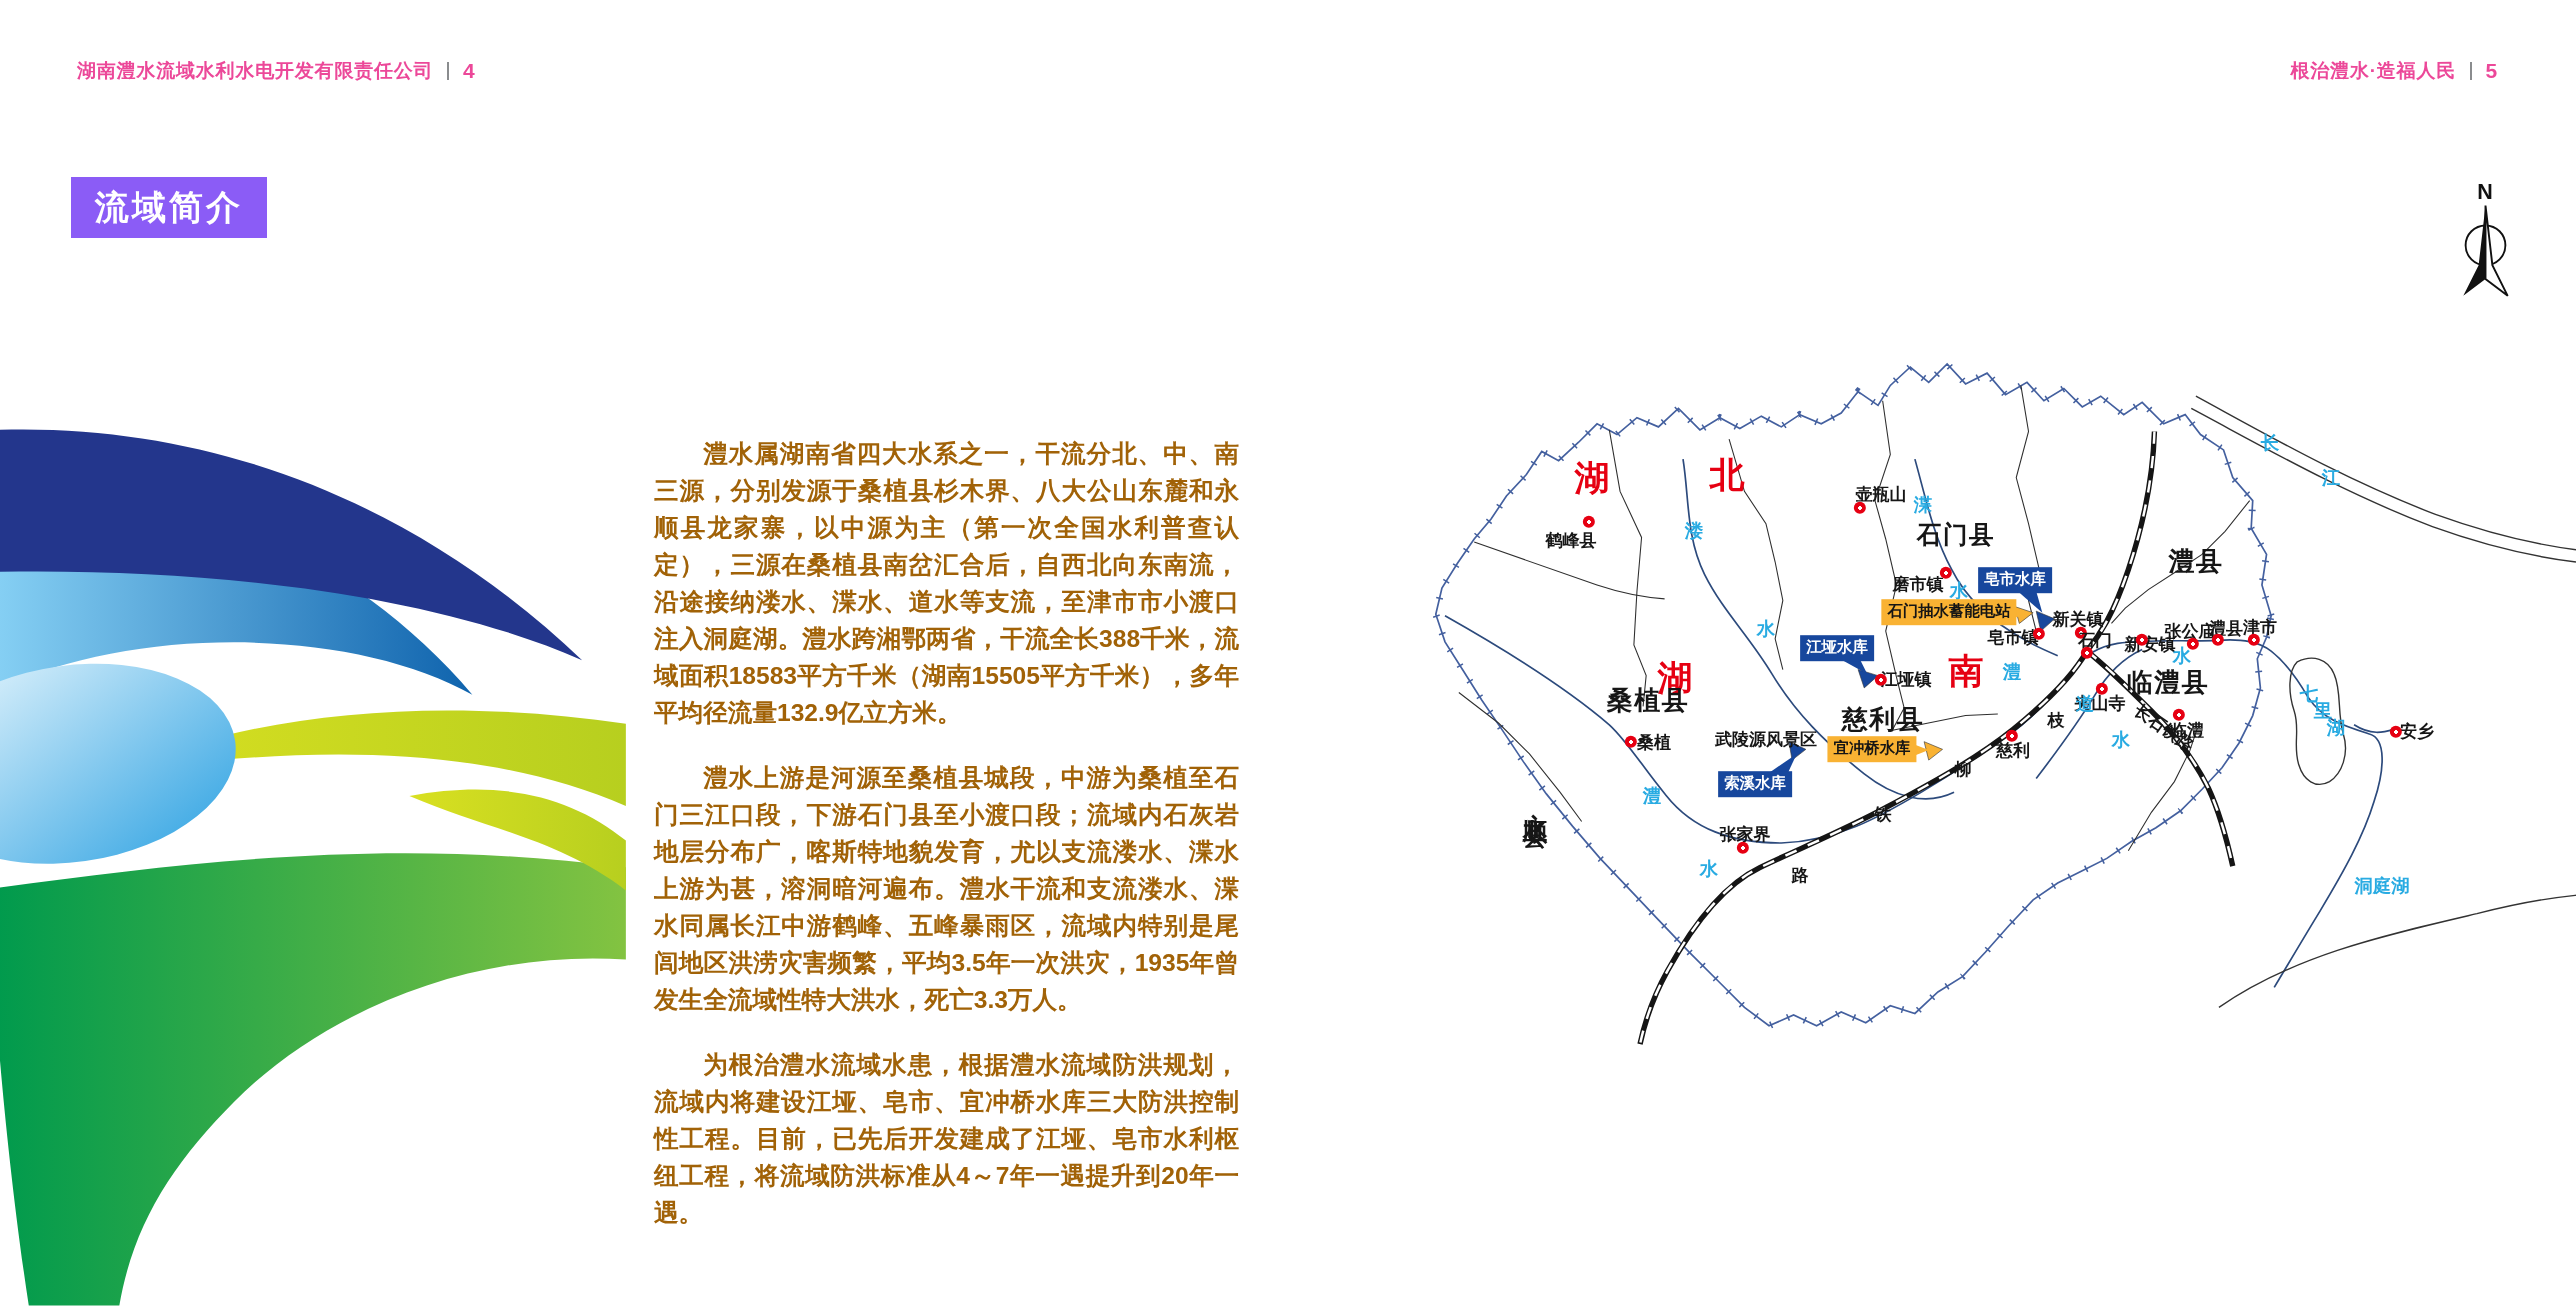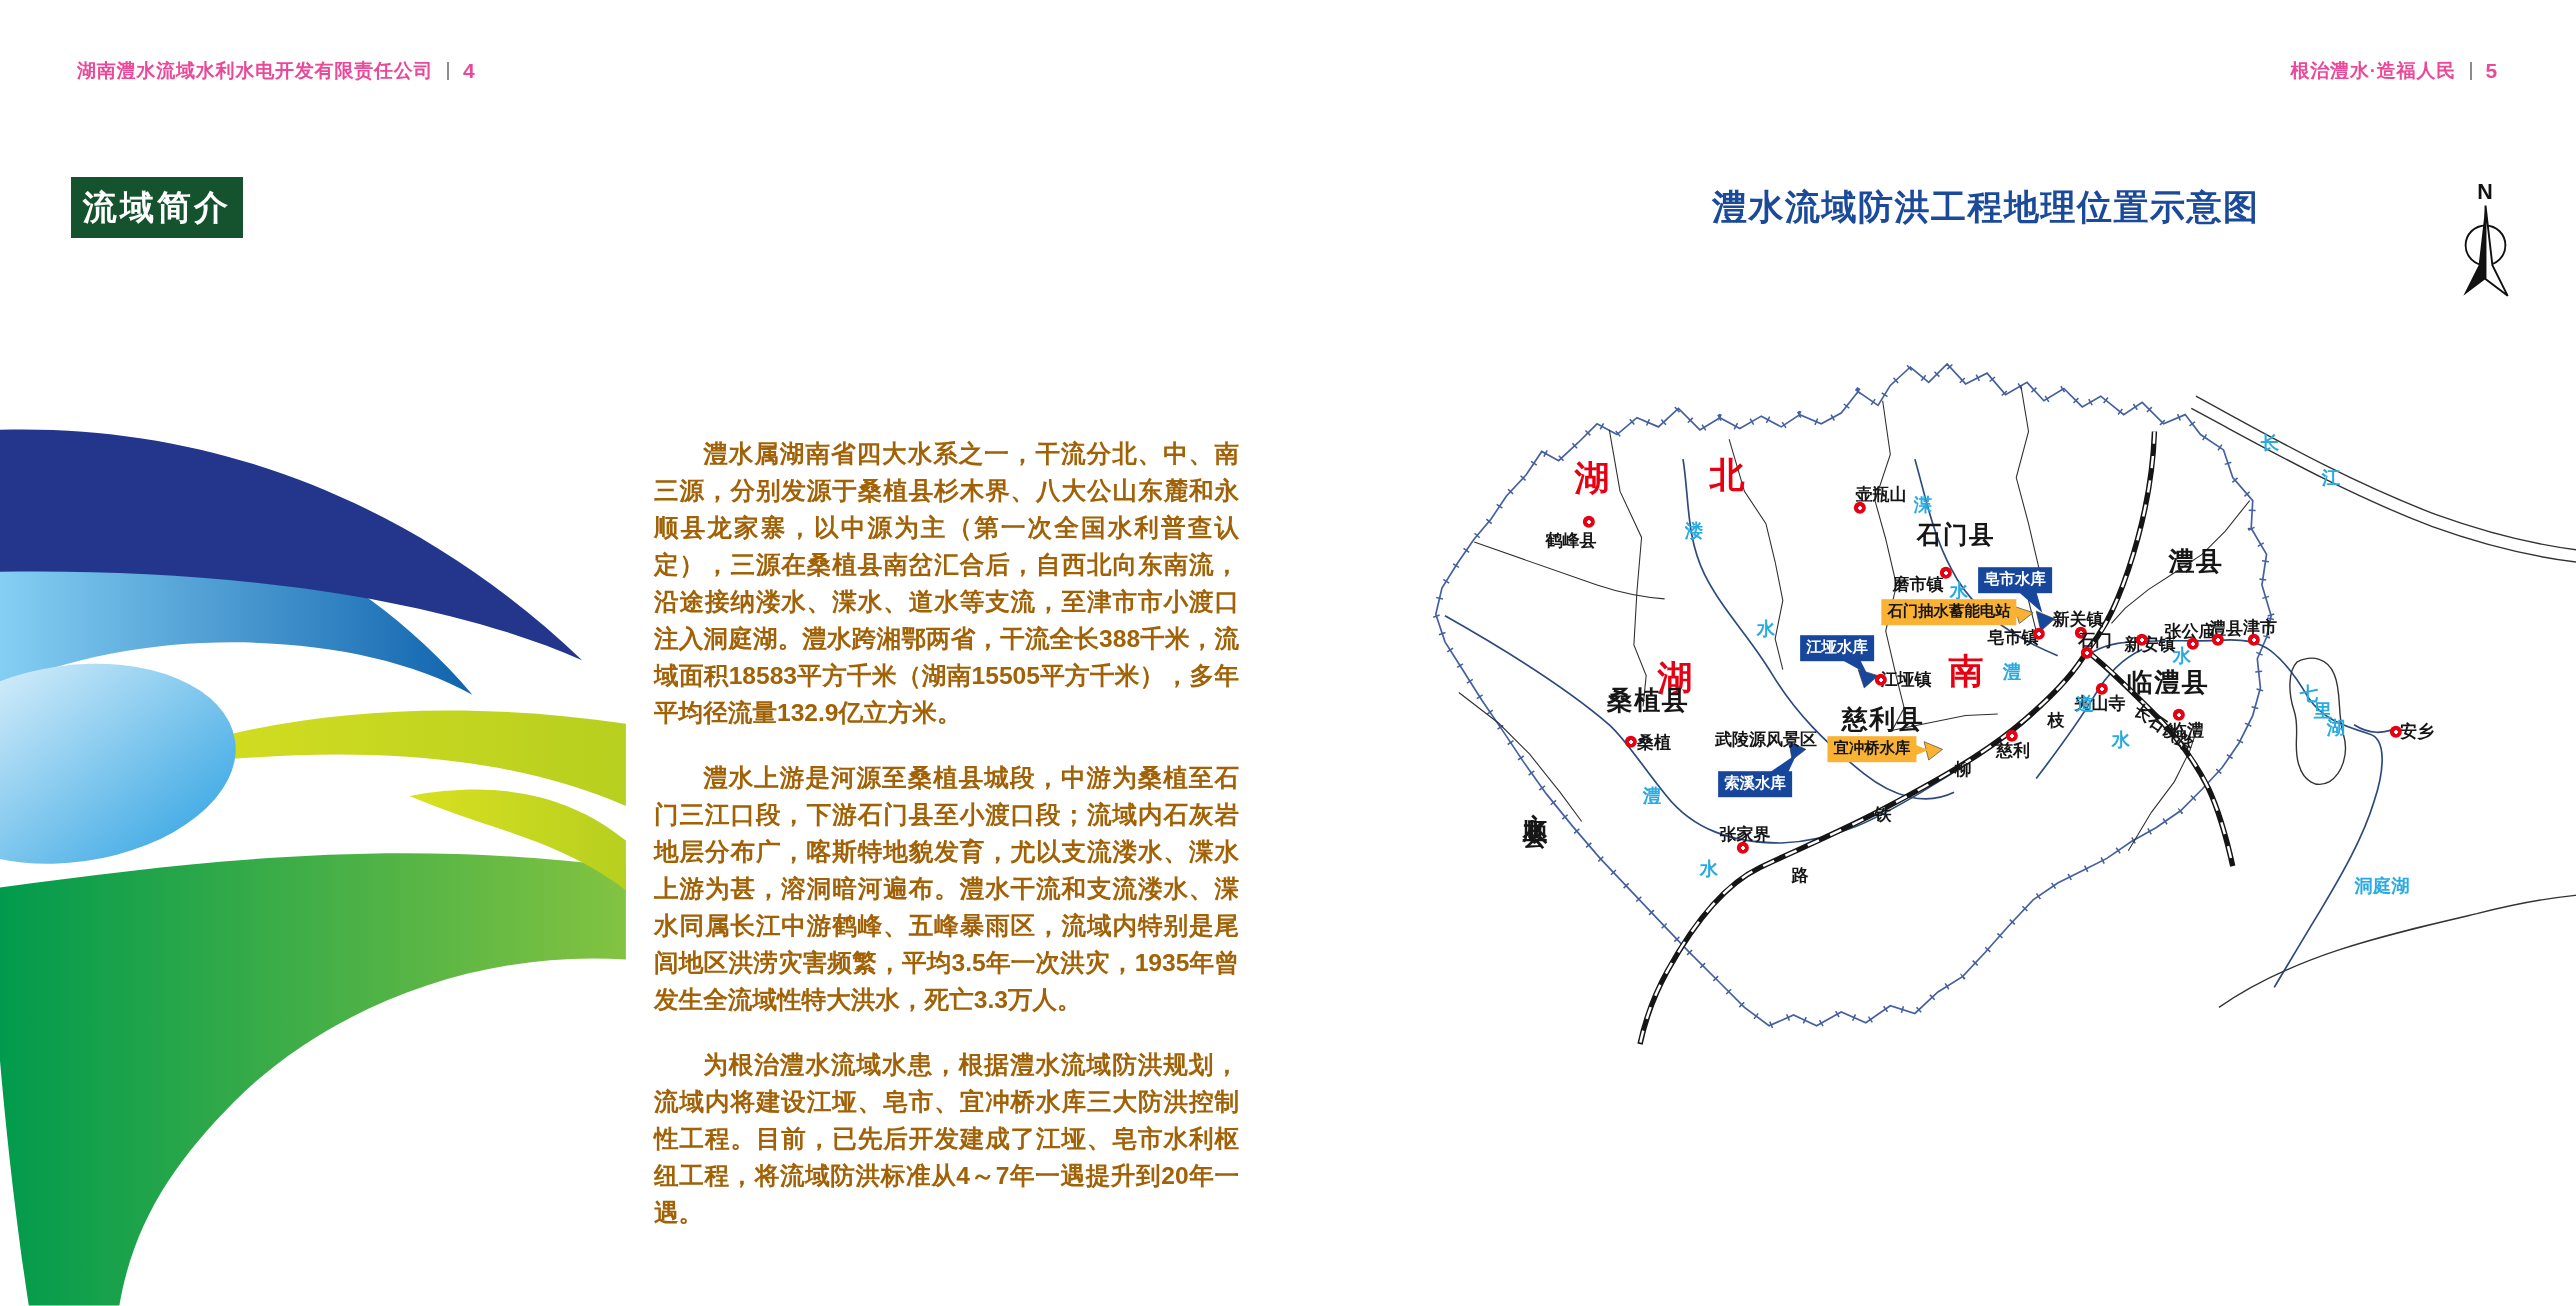--- a/index.html
+++ b/index.html
@@ -8,22 +8,22 @@
 
   
   .hdr{position:absolute;top:58px;display:flex;align-items:center;font-weight:bold;
        font-size:19px;color:#ec4899;letter-spacing:0.8px;}
   .hdr-left{left:77px;}
   .hdr-right{right:78px;}
   .hdr .sep{width:1.5px;height:18.4px;background:#8a8c8e;margin:0 14px;}
   .hdr .pnum{font-size:21px;}
 
   
-  .section-title{position:absolute;left:71px;top:177px;width:172px;height:61px;
-      background:#14532d;color:#fff;display:flex;align-items:center;justify-content:center;
+  .section-title{position:absolute;left:71px;top:177px;width:196px;height:61px;
+      background:#8b5cf6;color:#fff;display:flex;align-items:center;justify-content:center;
       font-size:34px;font-weight:bold;letter-spacing:3.1px;}
 
   
   .body-text{position:absolute;left:646px;top:435px;width:593px;}
   .body-text p{margin:0 0 28px 8px;font-size:24.6px;line-height:37px;text-align:justify;
       text-indent:2em;font-weight:600;color:#a16207;}
 
   
   .map-title{position:absolute;left:1712px;top:184px;font-size:35px;font-weight:bold;
       color:#1b4a9b;letter-spacing:1.5px;white-space:nowrap;}
@@ -122,21 +122,20 @@
       </g>
     </g>
   </svg>
 
   <div class="body-text">
     <p>澧水属湖南省四大水系之一，干流分北、中、南三源，分别发源于桑植县杉木界、八大公山东麓和永顺县龙家寨，以中源为主（第一次全国水利普查认定），三源在桑植县南岔汇合后，自西北向东南流，沿途接纳溇水、渫水、道水等支流，至津市市小渡口注入洞庭湖。澧水跨湘鄂两省，干流全长388千米，流域面积18583平方千米（湖南15505平方千米），多年平均径流量132.9亿立方米。</p>
     <p>澧水上游是河源至桑植县城段，中游为桑植至石门三江口段，下游石门县至小渡口段；流域内石灰岩地层分布广，喀斯特地貌发育，尤以支流溇水、渫水上游为甚，溶洞暗河遍布。澧水干流和支流溇水、渫水同属长江中游鹤峰、五峰暴雨区，流域内特别是尾闾地区洪涝灾害频繁，平均3.5年一次洪灾，1935年曾发生全流域性特大洪水，死亡3.3万人。</p>
     <p>为根治澧水流域水患，根据澧水流域防洪规划，流域内将建设江垭、皂市、宜冲桥水库三大防洪控制性工程。目前，已先后开发建成了江垭、皂市水利枢纽工程，将流域防洪标准从4～7年一遇提升到20年一遇。</p>
   </div>
 
-  <div class="map-title">澧水流域防洪工程地理位置示意图</div>
 
   <div class="compass-n">N</div>
   <svg class="compass-svg" width="57" height="101" viewBox="0 0 74 132">
     <circle cx="37" cy="54" r="26" fill="none" stroke="#111" stroke-width="2.5"></circle>
     <path d="M37,2 L28,80 L8,120 L37,98 Z" fill="#111"></path>
     <path d="M37,2 L46,80 L66,120 L37,98 Z" fill="#fff" stroke="#111" stroke-width="2.5"></path>
   </svg>
 
   <svg class="map-svg" width="2576" height="1306" viewBox="0 0 3355 1701">
     <g fill="none" stroke="#44609f">

